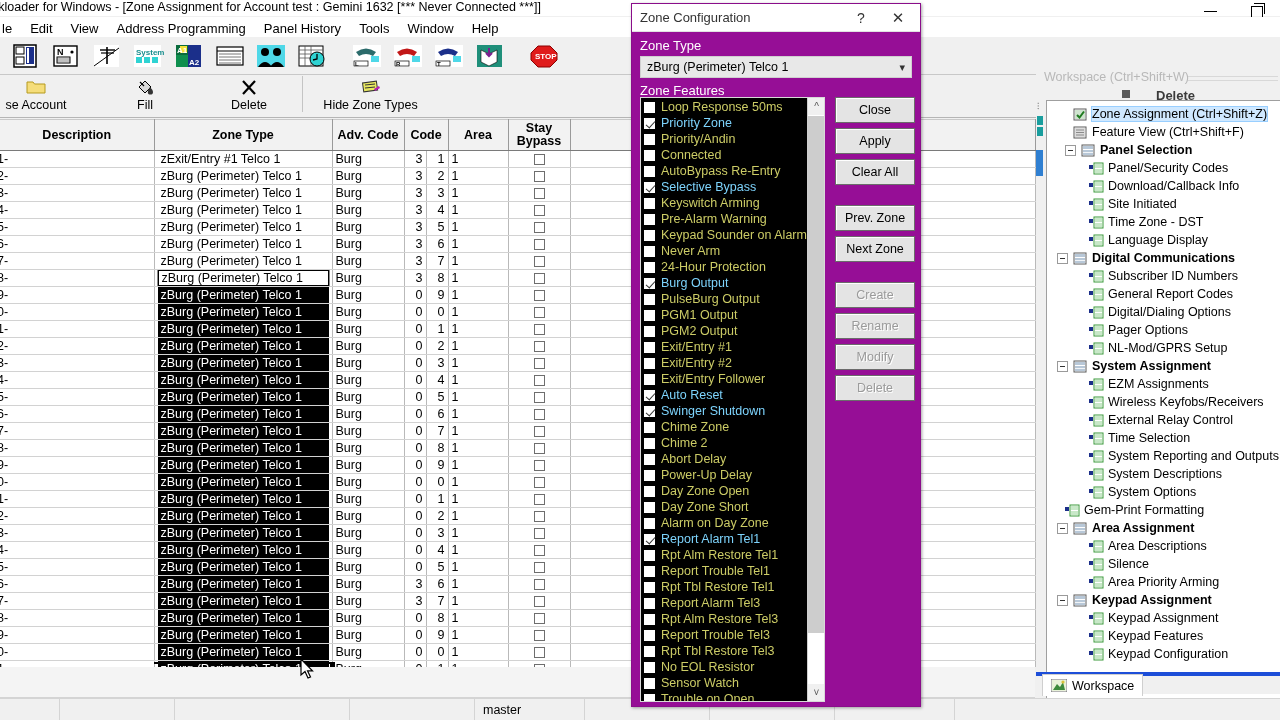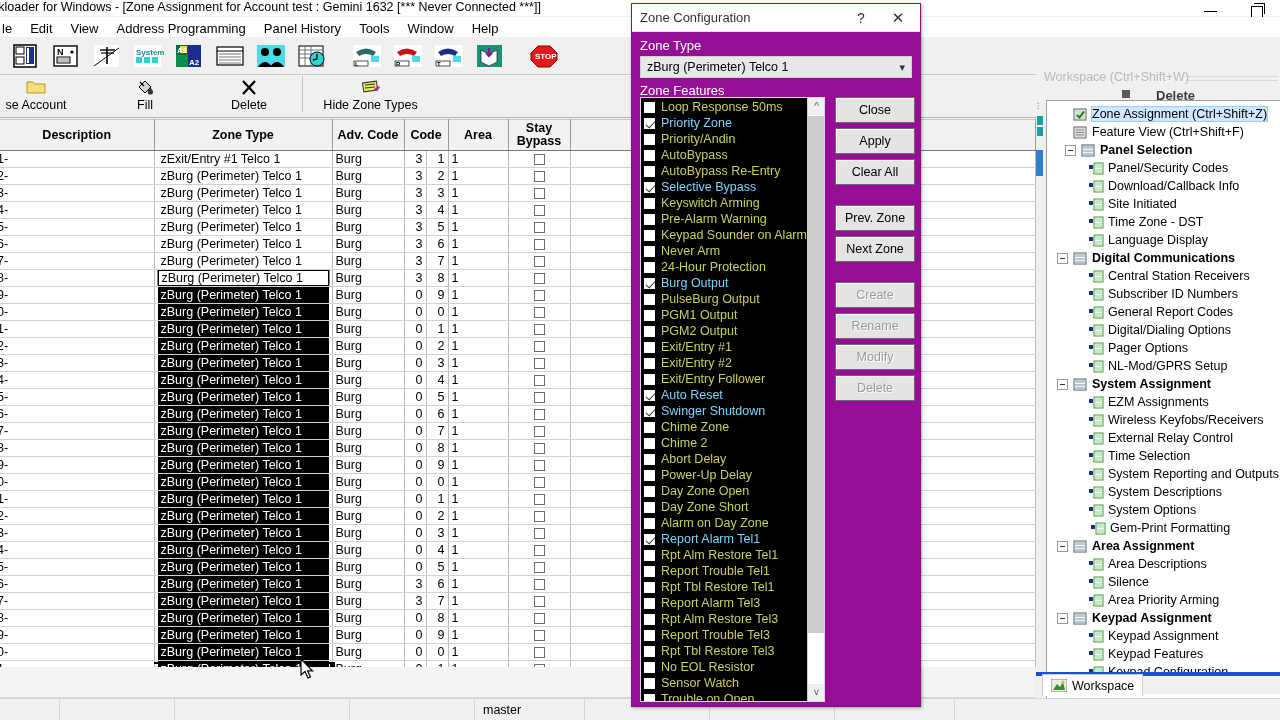--- a/index.html
+++ b/index.html
@@ -877,21 +877,21 @@
           <div class="feat-row on">
             <span class="feat-cb on"></span>
             <span class="feat-txt">Priority Zone</span>
           </div>
           <div class="feat-row">
             <span class="feat-cb"></span>
             <span class="feat-txt">Priority/Andin</span>
           </div>
           <div class="feat-row">
             <span class="feat-cb"></span>
-            <span class="feat-txt">AutoBypass</span>
+            <span class="feat-txt">Connected</span>
           </div>
           <div class="feat-row">
             <span class="feat-cb"></span>
             <span class="feat-txt">AutoBypass Re-Entry</span>
           </div>
           <div class="feat-row on">
             <span class="feat-cb on"></span>
             <span class="feat-txt">Selective Bypass</span>
           </div>
           <div class="feat-row">
@@ -1143,29 +1143,20 @@
             </svg></span>
           <span class="tn-lbl">Digital Communications</span>
         </div>
         <div class="tn" style="padding-left: 42px;">
           <span class="tn-ico"><svg width="15" height="13" viewBox="0 0 15 13">
               <rect x="0" y="3" width="4" height="4" fill="#1b2f8a"></rect>
               <rect x="5" y="1" width="9" height="11" fill="#fff" stroke="#3a9a3a"></rect>
               <rect x="6" y="2" width="7" height="4" fill="#c8e8c8"></rect>
               <rect x="6" y="7" width="7" height="4" fill="#c8e8c8"></rect>
             </svg></span>
-          <span class="tn-lbl">Central Station Receivers</span>
-        </div>
-        <div class="tn" style="padding-left: 42px;">
-          <span class="tn-ico"><svg width="15" height="13" viewBox="0 0 15 13">
-              <rect x="0" y="3" width="4" height="4" fill="#1b2f8a"></rect>
-              <rect x="5" y="1" width="9" height="11" fill="#fff" stroke="#3a9a3a"></rect>
-              <rect x="6" y="2" width="7" height="4" fill="#c8e8c8"></rect>
-              <rect x="6" y="7" width="7" height="4" fill="#c8e8c8"></rect>
-            </svg></span>
           <span class="tn-lbl">Subscriber ID Numbers</span>
         </div>
         <div class="tn" style="padding-left: 42px;">
           <span class="tn-ico"><svg width="15" height="13" viewBox="0 0 15 13">
               <rect x="0" y="3" width="4" height="4" fill="#1b2f8a"></rect>
               <rect x="5" y="1" width="9" height="11" fill="#fff" stroke="#3a9a3a"></rect>
               <rect x="6" y="2" width="7" height="4" fill="#c8e8c8"></rect>
               <rect x="6" y="7" width="7" height="4" fill="#c8e8c8"></rect>
             </svg></span>
           <span class="tn-lbl">General Report Codes</span>
@@ -1265,21 +1256,21 @@
         </div>
         <div class="tn" style="padding-left: 42px;">
           <span class="tn-ico"><svg width="15" height="13" viewBox="0 0 15 13">
               <rect x="0" y="3" width="4" height="4" fill="#1b2f8a"></rect>
               <rect x="5" y="1" width="9" height="11" fill="#fff" stroke="#3a9a3a"></rect>
               <rect x="6" y="2" width="7" height="4" fill="#c8e8c8"></rect>
               <rect x="6" y="7" width="7" height="4" fill="#c8e8c8"></rect>
             </svg></span>
           <span class="tn-lbl">System Options</span>
         </div>
-        <div class="tn" style="padding-left: 44px;">
+        <div class="tn" style="padding-left: 18px;">
           <span class="tn-ico"><svg width="15" height="13" viewBox="0 0 15 13">
               <rect x="0" y="3" width="4" height="4" fill="#1b2f8a"></rect>
               <rect x="5" y="1" width="9" height="11" fill="#fff" stroke="#3a9a3a"></rect>
               <rect x="6" y="2" width="7" height="4" fill="#c8e8c8"></rect>
               <rect x="6" y="7" width="7" height="4" fill="#c8e8c8"></rect>
             </svg></span>
           <span class="tn-lbl">Gem-Print Formatting</span>
         </div>
         <div class="tn bold" style="padding-left: 10px;">
           <span style="width: 11px; height: 11px; border: 1px solid rgb(154, 154, 154); background: rgb(255, 255, 255); margin-right: 5px; position: relative; flex: 0 0 auto; display: inline-block;">

